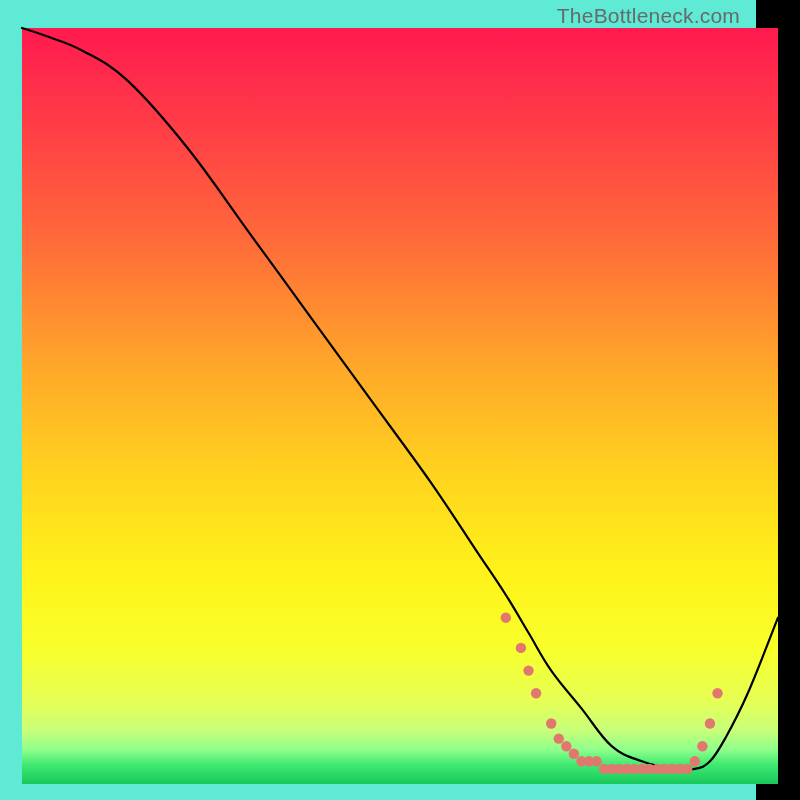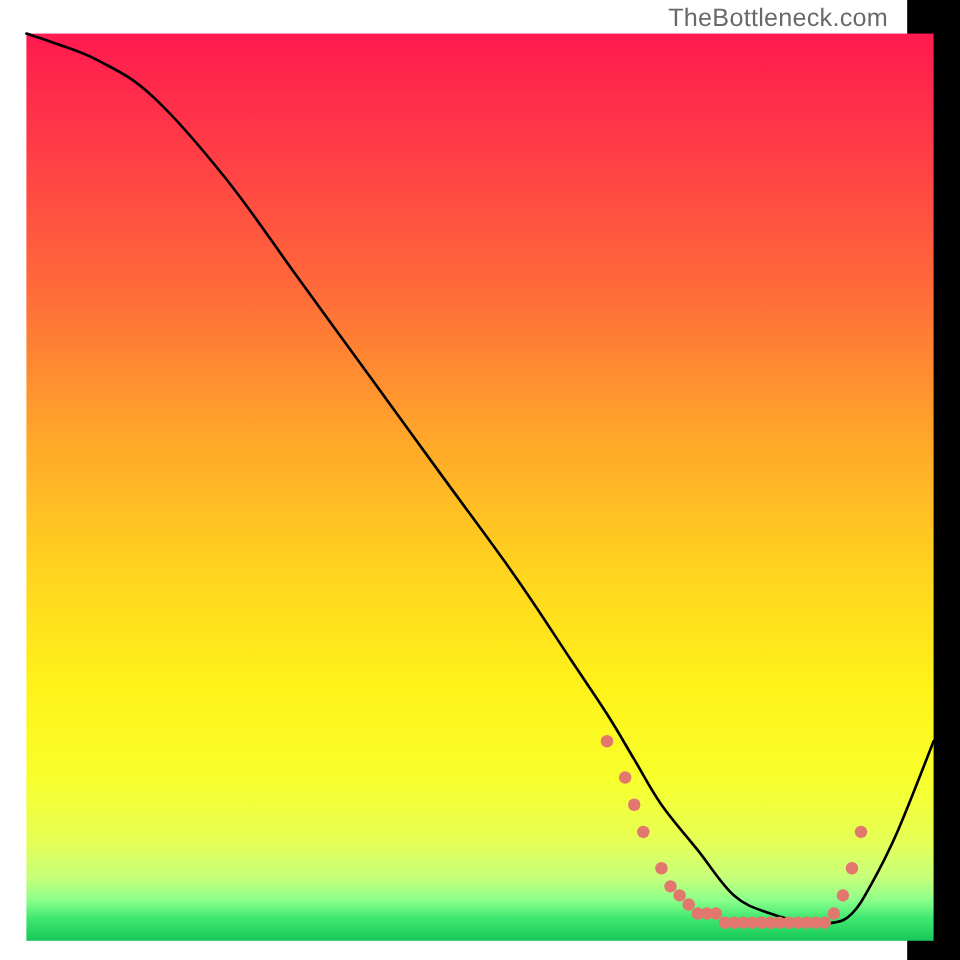--- a/index.html
+++ b/index.html
@@ -7,21 +7,21 @@
     padding: 0;
     width: 800px;
     height: 800px;
     background: #000;
     overflow: hidden;
   }
   .stage {
     position: relative;
     width: 756px;
     height: 800px;
-    background: #ffffff;
+    background: #5eead4;
   }
   svg {
     position: absolute;
     inset: 0;
   }
   .watermark {
     position: absolute;
     top: 4px;
     right: 16px;
     font-family: Arial, Helvetica, sans-serif;

